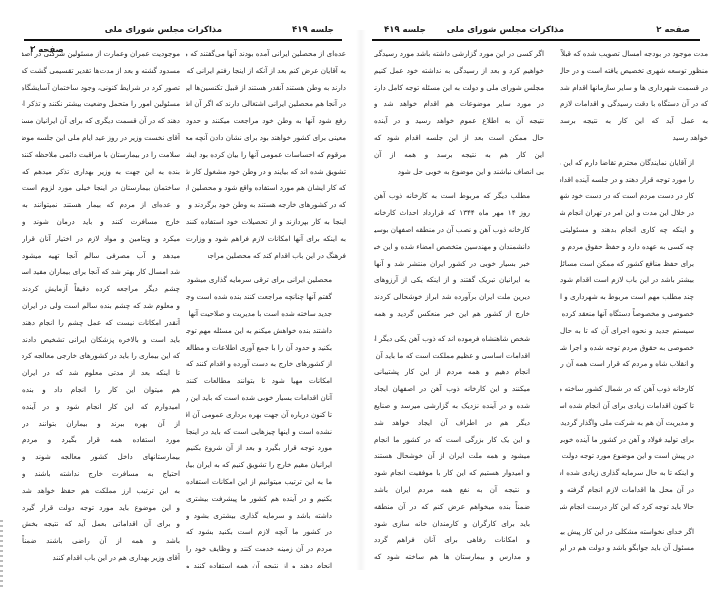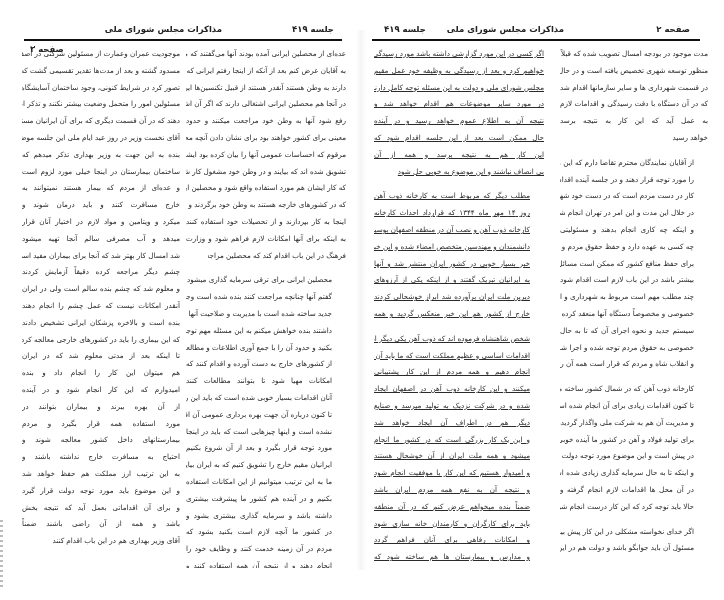--- a/index.html
+++ b/index.html
@@ -47,21 +47,21 @@
   .col p.indent { text-indent: 14px; }
   .col p.gap { margin-top: 8px; }
   .col .line {
     display: block; white-space: nowrap; overflow: hidden;
     text-align: justify; text-align-last: justify;
   }
 
   .page-left .col-a { left: 186px; width: 160px; height: 522px; }
   .page-left .col-b { left: 22px; width: 158px; height: 522px; }
   .page-right .col-a { left: 198px; width: 148px; height: 512px; }
-  .page-right .col-b { left: 12px; width: 170px; height: 520px; text-decoration: underline; }
+  .page-right .col-b { left: 12px; width: 170px; height: 520px; }
 
   .gutter-shadow {
     position: absolute; left: 356px; top: 30px; width: 10px; height: 540px;
     background: linear-gradient(to right, rgba(0,0,0,0), rgba(0,0,0,0.04), rgba(0,0,0,0));
   }
   .edge-mark {
     position: absolute; left: 0; top: 520px; width: 3px; height: 70px;
     background: repeating-linear-gradient(to bottom, #bbb 0 2px, transparent 2px 5px);
   }
 </style>
@@ -117,31 +117,32 @@
         </p>
       </div>
     <div class="col col-b">
         <p>
           <span class="line">موجودیت عمران وعمارت از مسئولین شرکتی در اصفهان</span>
           <span class="line">مسدود گشته و بعد از مدت‌ها تقدیر تقسیمی گشت که بنده</span>
           <span class="line">تصور کرد در شرایط کنونی، وجود ساختمان آسایشگاه</span>
           <span class="line">مسئولین امور را متحمل وضعیت بیشتر نکنند و تذکر اطلاع</span>
           <span class="line">دهند که در آن قسمت دیگری که برای آن ایرانیان مستقر هستند</span>
           <span class="line">آقای نخست وزیر در روز عید ایام ملی این جلسه موضوع</span>
+          <span class="line">سلامت را در بیمارستان با مراقبت دائمی ملاحظه کنند</span>
           <span class="line">بنده به این جهت به وزیر بهداری تذکر میدهم که</span>
           <span class="line">ساختمان بیمارستان در اینجا خیلی مورد لزوم است</span>
           <span class="line">و عده‌ای از مردم که بیمار هستند نمیتوانند به</span>
           <span class="line">خارج مسافرت کنند و باید درمان شوند و</span>
           <span class="line">میکرد و ویتامین و مواد لازم در اختیار آنان قرار</span>
           <span class="line">میدهد و آب مصرفی سالم آنجا تهیه میشود</span>
           <span class="line">شد امسال کار بهتر شد که آنجا برای بیماران مفید است</span>
           <span class="line">چشم دیگر مراجعه کرده دقیقاً آزمایش کردند</span>
           <span class="line">و معلوم شد که چشم بنده سالم است ولی در ایران</span>
           <span class="line">آنقدر امکانات نیست که عمل چشم را انجام دهند</span>
-          <span class="line">بنده است و بالاخره پزشکان ایرانی تشخیص دادند</span>
+          <span class="line">باید است و بالاخره پزشکان ایرانی تشخیص دادند</span>
           <span class="line">که این بیماری را باید در کشورهای خارجی معالجه کرد</span>
           <span class="line">تا اینکه بعد از مدتی معلوم شد که در ایران</span>
           <span class="line">هم میتوان این کار را انجام داد و بنده</span>
           <span class="line">امیدوارم که این کار انجام شود و در آینده</span>
           <span class="line">از آن بهره ببرند و بیماران بتوانند در</span>
           <span class="line">مورد استفاده همه قرار بگیرد و مردم</span>
           <span class="line">بیمارستانهای داخل کشور معالجه شوند و</span>
           <span class="line">احتیاج به مسافرت خارج نداشته باشند و</span>
           <span class="line">به این ترتیب ارز مملکت هم حفظ خواهد شد</span>
           <span class="line">و این موضوع باید مورد توجه دولت قرار گیرد</span>
@@ -195,21 +196,21 @@
         </p>
         <p class="indent gap">
           <span class="line">اگر خدای نخواسته مشکلی در این کار پیش بیاید</span>
           <span class="line">مسئول آن باید جوابگو باشد و دولت هم در این</span>
           <span class="line">مورد اقدام خواهد کرد و نتیجه آن را به عرض</span>
         </p>
       </div>
     <div class="col col-b">
         <p>
           <span class="line">اگر کسی در این مورد گزارشی داشته باشد مورد رسیدگی</span>
-          <span class="line">خواهیم کرد و بعد از رسیدگی به وظیفه خود عمل مقیم</span>
+          <span class="line">خواهیم کرد و بعد از رسیدگی به نداشته خود عمل کنیم</span>
           <span class="line">مجلس شورای ملی و دولت به این مسئله توجه کامل دارند</span>
           <span class="line">در مورد سایر موضوعات هم اقدام خواهد شد و</span>
           <span class="line">نتیجه آن به اطلاع عموم خواهد رسید و در آینده</span>
           <span class="line">حال ممکن است بعد از این جلسه اقدام شود که</span>
           <span class="line">این کار هم به نتیجه برسد و همه از آن</span>
           <span class="line" style="text-align-last: right;">بی انصاف نباشند و این موضوع به خوبی حل شود</span>
         </p>
         <p class="indent gap">
           <span class="line">مطلب دیگر که مربوط است به کارخانه ذوب آهن</span>
           <span class="line">روز ۱۴ مهر ماه ۱۳۴۴ که قرارداد احداث کارخانه</span>
@@ -218,21 +219,21 @@
           <span class="line">خبر بسیار خوبی در کشور ایران منتشر شد و آنها</span>
           <span class="line">به ایرانیان تبریک گفتند و از اینکه یکی از آرزوهای</span>
           <span class="line">دیرین ملت ایران برآورده شد ابراز خوشحالی کردند</span>
           <span class="line">خارج از کشور هم این خبر منعکس گردید و همه</span>
         </p>
         <p class="indent gap">
           <span class="line">شخص شاهنشاه فرموده اند که ذوب آهن یکی دیگر از</span>
           <span class="line">اقدامات اساسی و عظیم مملکت است که ما باید آن را</span>
           <span class="line">انجام دهیم و همه مردم از این کار پشتیبانی</span>
           <span class="line">میکنند و این کارخانه ذوب آهن در اصفهان ایجاد</span>
-          <span class="line">شده و در شرکت نزدیک به تولید میرسد و صنایع</span>
+          <span class="line">شده و در آینده نزدیک به گزارشی میرسد و صنایع</span>
           <span class="line">دیگر هم در اطراف آن ایجاد خواهد شد</span>
           <span class="line">و این یک کار بزرگی است که در کشور ما انجام</span>
           <span class="line">میشود و همه ملت ایران از آن خوشحال هستند</span>
           <span class="line">و امیدوار هستیم که این کار با موفقیت انجام شود</span>
           <span class="line">و نتیجه آن به نفع همه مردم ایران باشد</span>
           <span class="line">ضمناً بنده میخواهم عرض کنم که در آن منطقه</span>
           <span class="line">باید برای کارگران و کارمندان خانه سازی شود</span>
           <span class="line">و امکانات رفاهی برای آنان فراهم گردد</span>
           <span class="line">و مدارس و بیمارستان ها هم ساخته شود که</span>
         </p>

